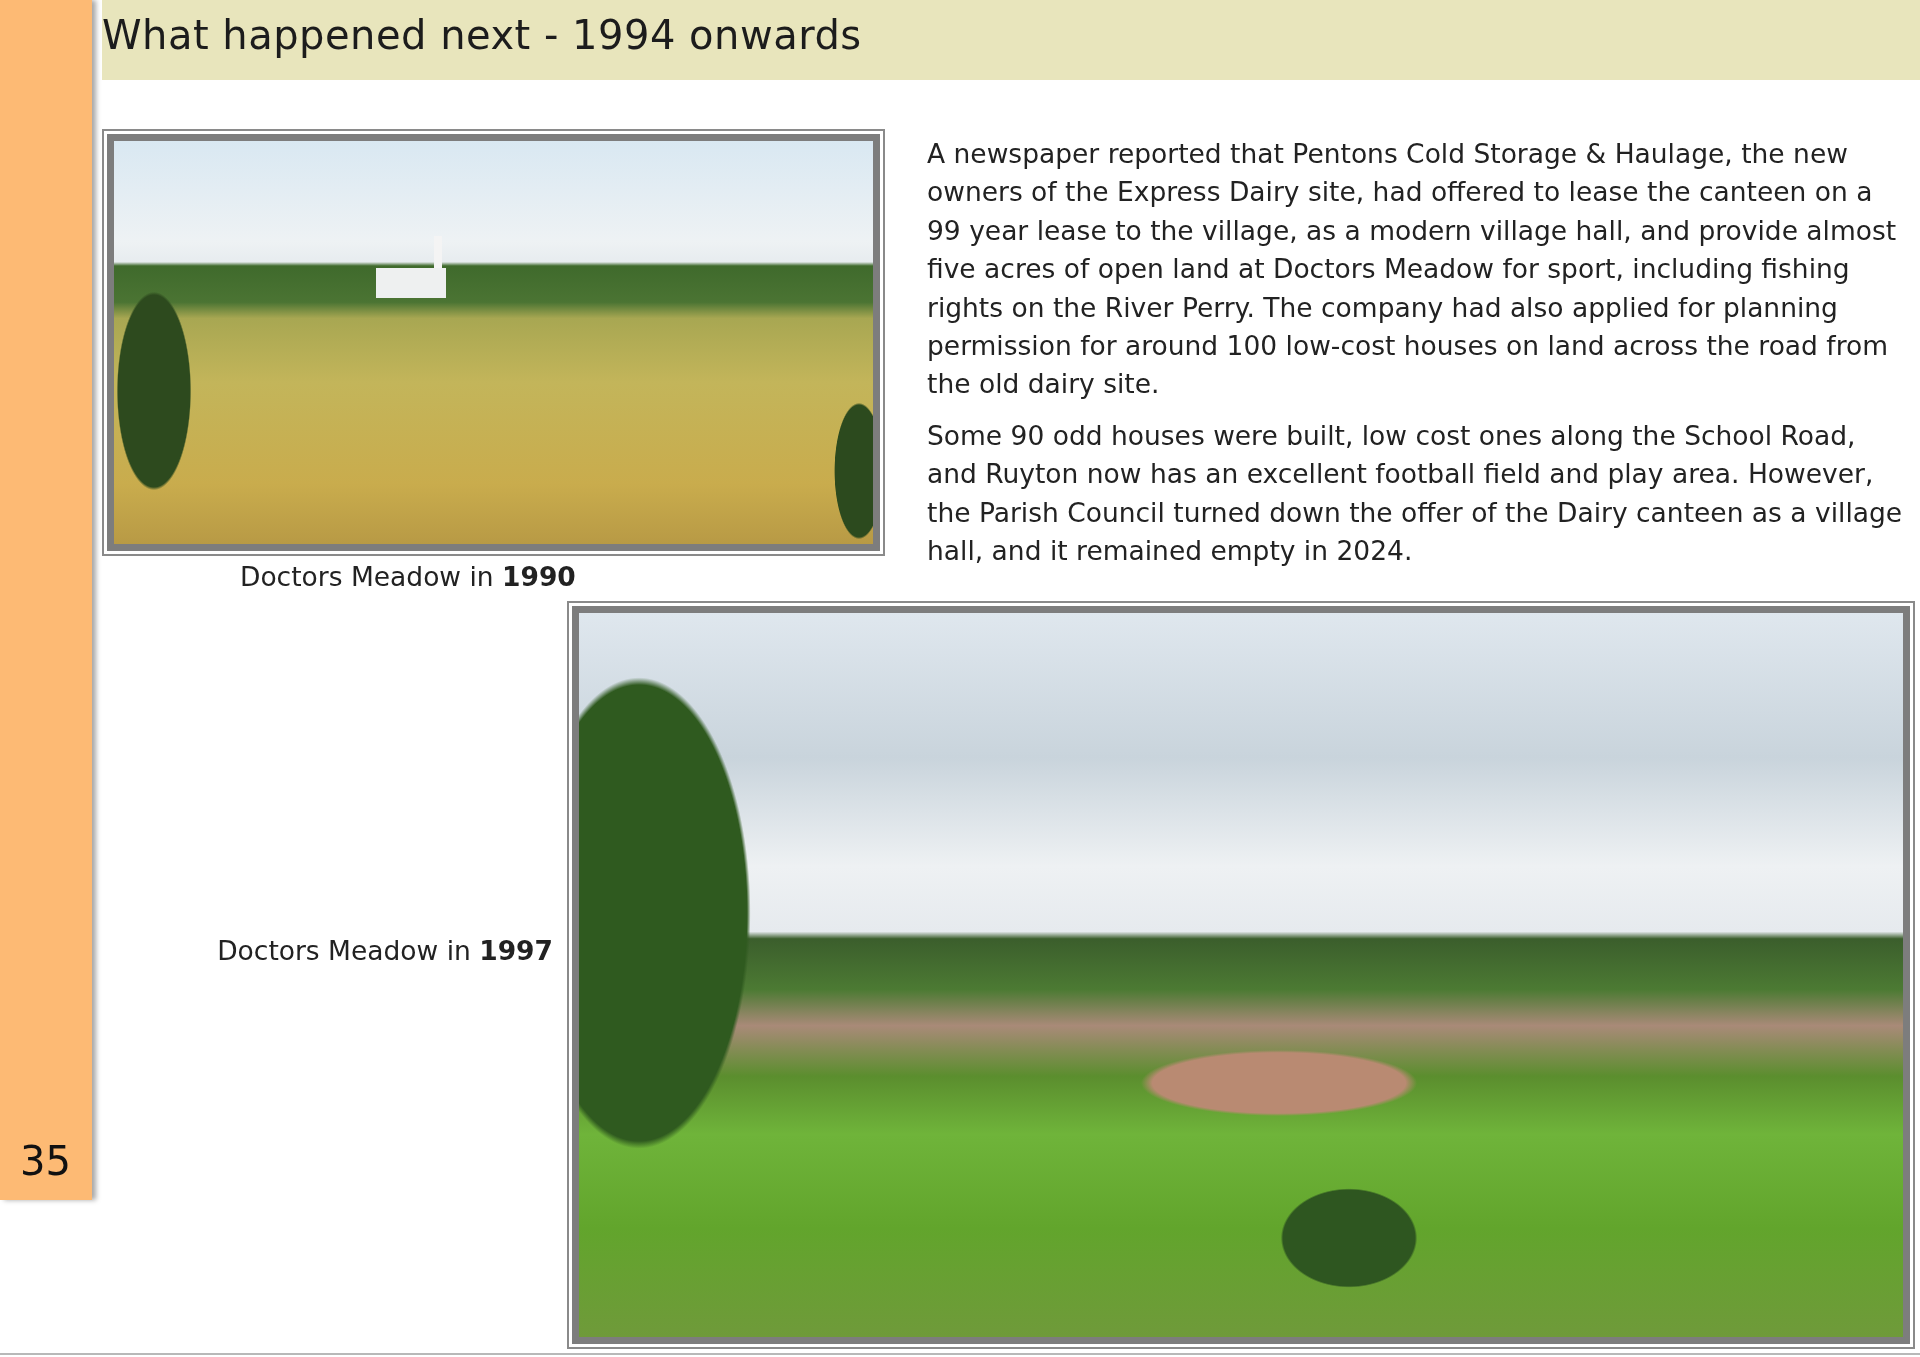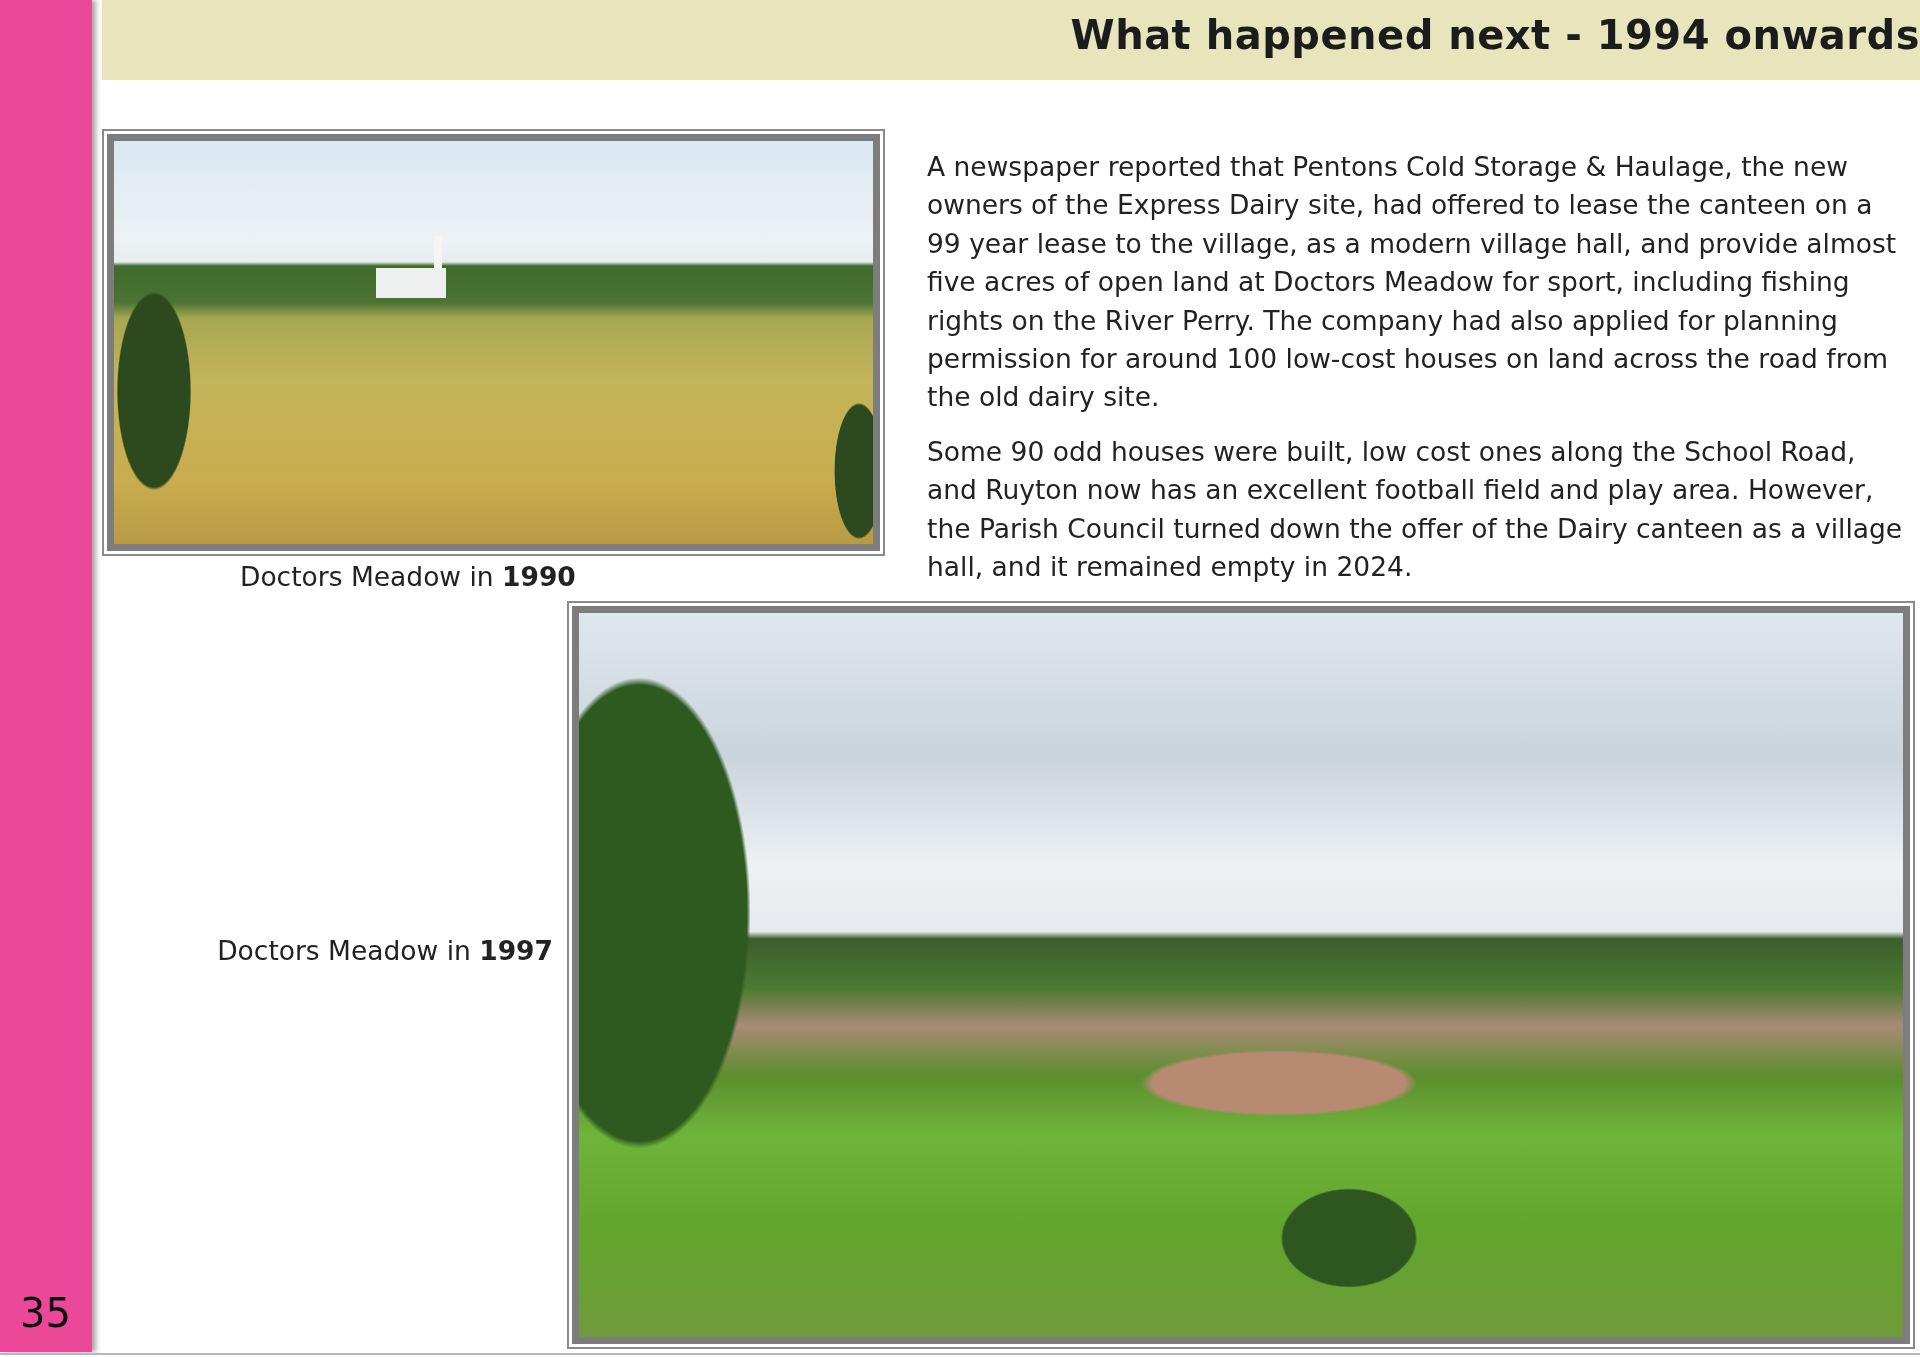--- a/index.html
+++ b/index.html
@@ -1,44 +1,44 @@
 <!DOCTYPE html>
 <html><head>
 <meta charset="utf-8">
 <style>
   html, body { margin:0; padding:0; }
   body { width:1920px; height:1357px; position:relative; background:#ffffff; overflow:hidden;
          font-family:"DejaVu Sans", sans-serif; color:#1e1e1e; }
-  .sidebar { position:absolute; left:0; top:0; width:92px; height:1352px; background:#ec4899;
+  .sidebar { position:absolute; left:0; top:0; width:92px; height:1200px; background:#fdba74;
              box-shadow: 4px 0 5px rgba(0,0,0,0.35); }
   .page-num { position:absolute; left:20px; bottom:16px; font-size:40px; color:#111; }
   .bottom-rule { position:absolute; left:0; right:0; top:1353px; height:2px; background:#b8b8b8; }
   .header { position:absolute; left:102px; top:0; width:1818px; height:80px; background:#e8e5bc; }
-  .title { position:absolute; left:0; right:0; top:12px; text-align:right; font-size:40px; font-weight:bold; color:#1c1c1c; letter-spacing:0.5px; }
+  .title { position:absolute; left:0; right:0; top:12px; text-align:left; font-size:40px; font-weight:normal; color:#1c1c1c; letter-spacing:0.5px; }
   .frame { position:absolute; box-sizing:border-box; border:2px solid #8a8a8a; background:#fff; padding:3px; }
   .frame .inner { width:100%; height:100%; box-sizing:border-box; border:7px solid #7d7d7d; position:relative; overflow:hidden; }
   .photo1 { left:102px; top:129px; width:783px; height:427px; }
   .photo2 { left:567px; top:601px; width:1348px; height:748px; }
   .scene1 { position:absolute; inset:0;
     background:
       radial-gradient(ellipse 60px 160px at 40px 250px, #2d4a1e 60%, transparent 62%),
       radial-gradient(ellipse 40px 110px at 745px 330px, #2c4a1e 60%, transparent 62%),
       linear-gradient(to bottom, #d9e8f2 0%, #eef2f4 25%, #e7ecef 30%, #3f6a2c 31%, #4b7433 40%, #a8a752 44%, #c3b55a 60%, #c9ac4d 85%, #b89a45 100%);
   }
   .scene1 .stack { position:absolute; left:320px; top:95px; width:8px; height:50px; background:#f4f4f4; }
   .scene1 .factory { position:absolute; left:262px; top:127px; width:70px; height:30px; background:#eef0f0; }
   .scene2 { position:absolute; inset:0;
     background:
       radial-gradient(ellipse 180px 380px at 60px 300px, #2f5a1f 60%, transparent 62%),
       radial-gradient(ellipse 110px 80px at 770px 625px, #2e5620 60%, transparent 62%),
       radial-gradient(ellipse 230px 55px at 700px 470px, #b98a72 55%, transparent 60%),
       linear-gradient(to bottom, #dfe7ee 0%, #c9d4dc 20%, #eef1f3 35%, #e6eaee 44%, #3b5e2c 45%, #4c7a33 52%, #a98a78 57%, #5b8e2e 64%, #6fb43a 72%, #62a52c 85%, #6f9a3a 100%);
   }
   .text { position:absolute; left:927px; top:132px; width:980px; font-size:26.5px; line-height:38.4px; color:#222; }
-  .text p { margin:16px 0 13px 0; }
+  .text p { margin:3px 0 13px 0; }
   .caption { position:absolute; font-size:26.5px; color:#222; white-space:nowrap;margin-left:48px; }
   .caption b { font-weight:bold; }
   .cap1 { left:192px; top:561px; }
   .cap2 { right:1367px; top:935px; }
 </style>
 </head>
 <body>
 
 <div class="sidebar">
   <div class="page-num">35</div>

